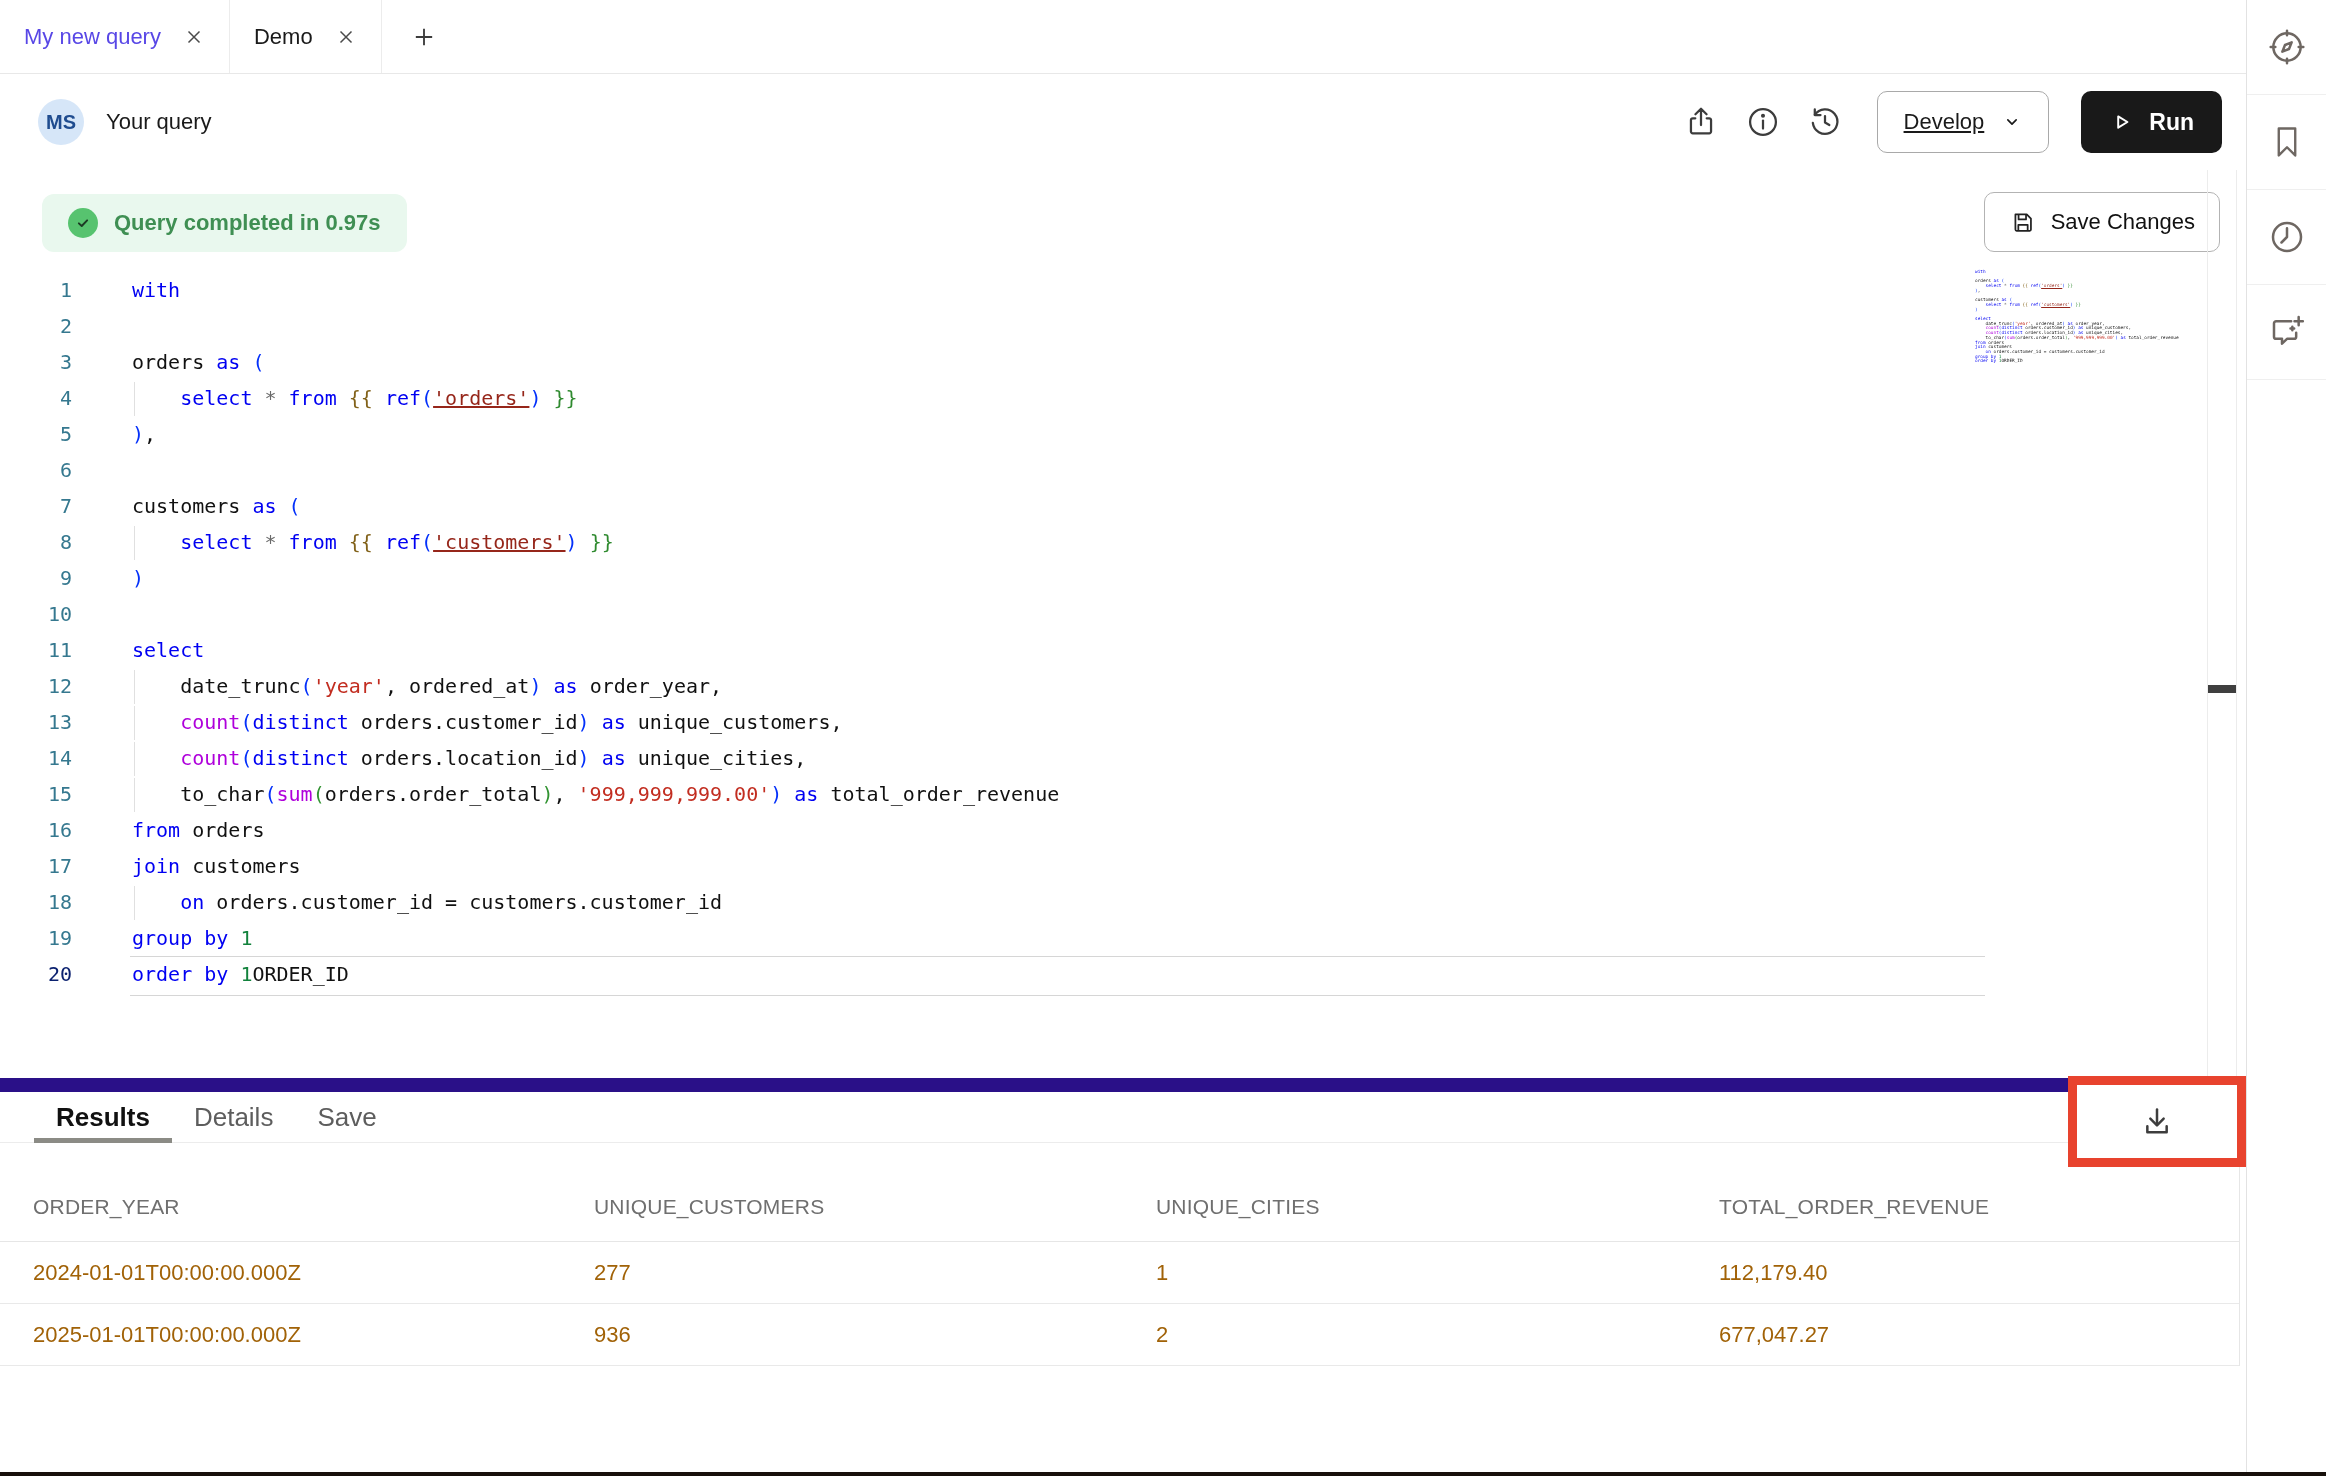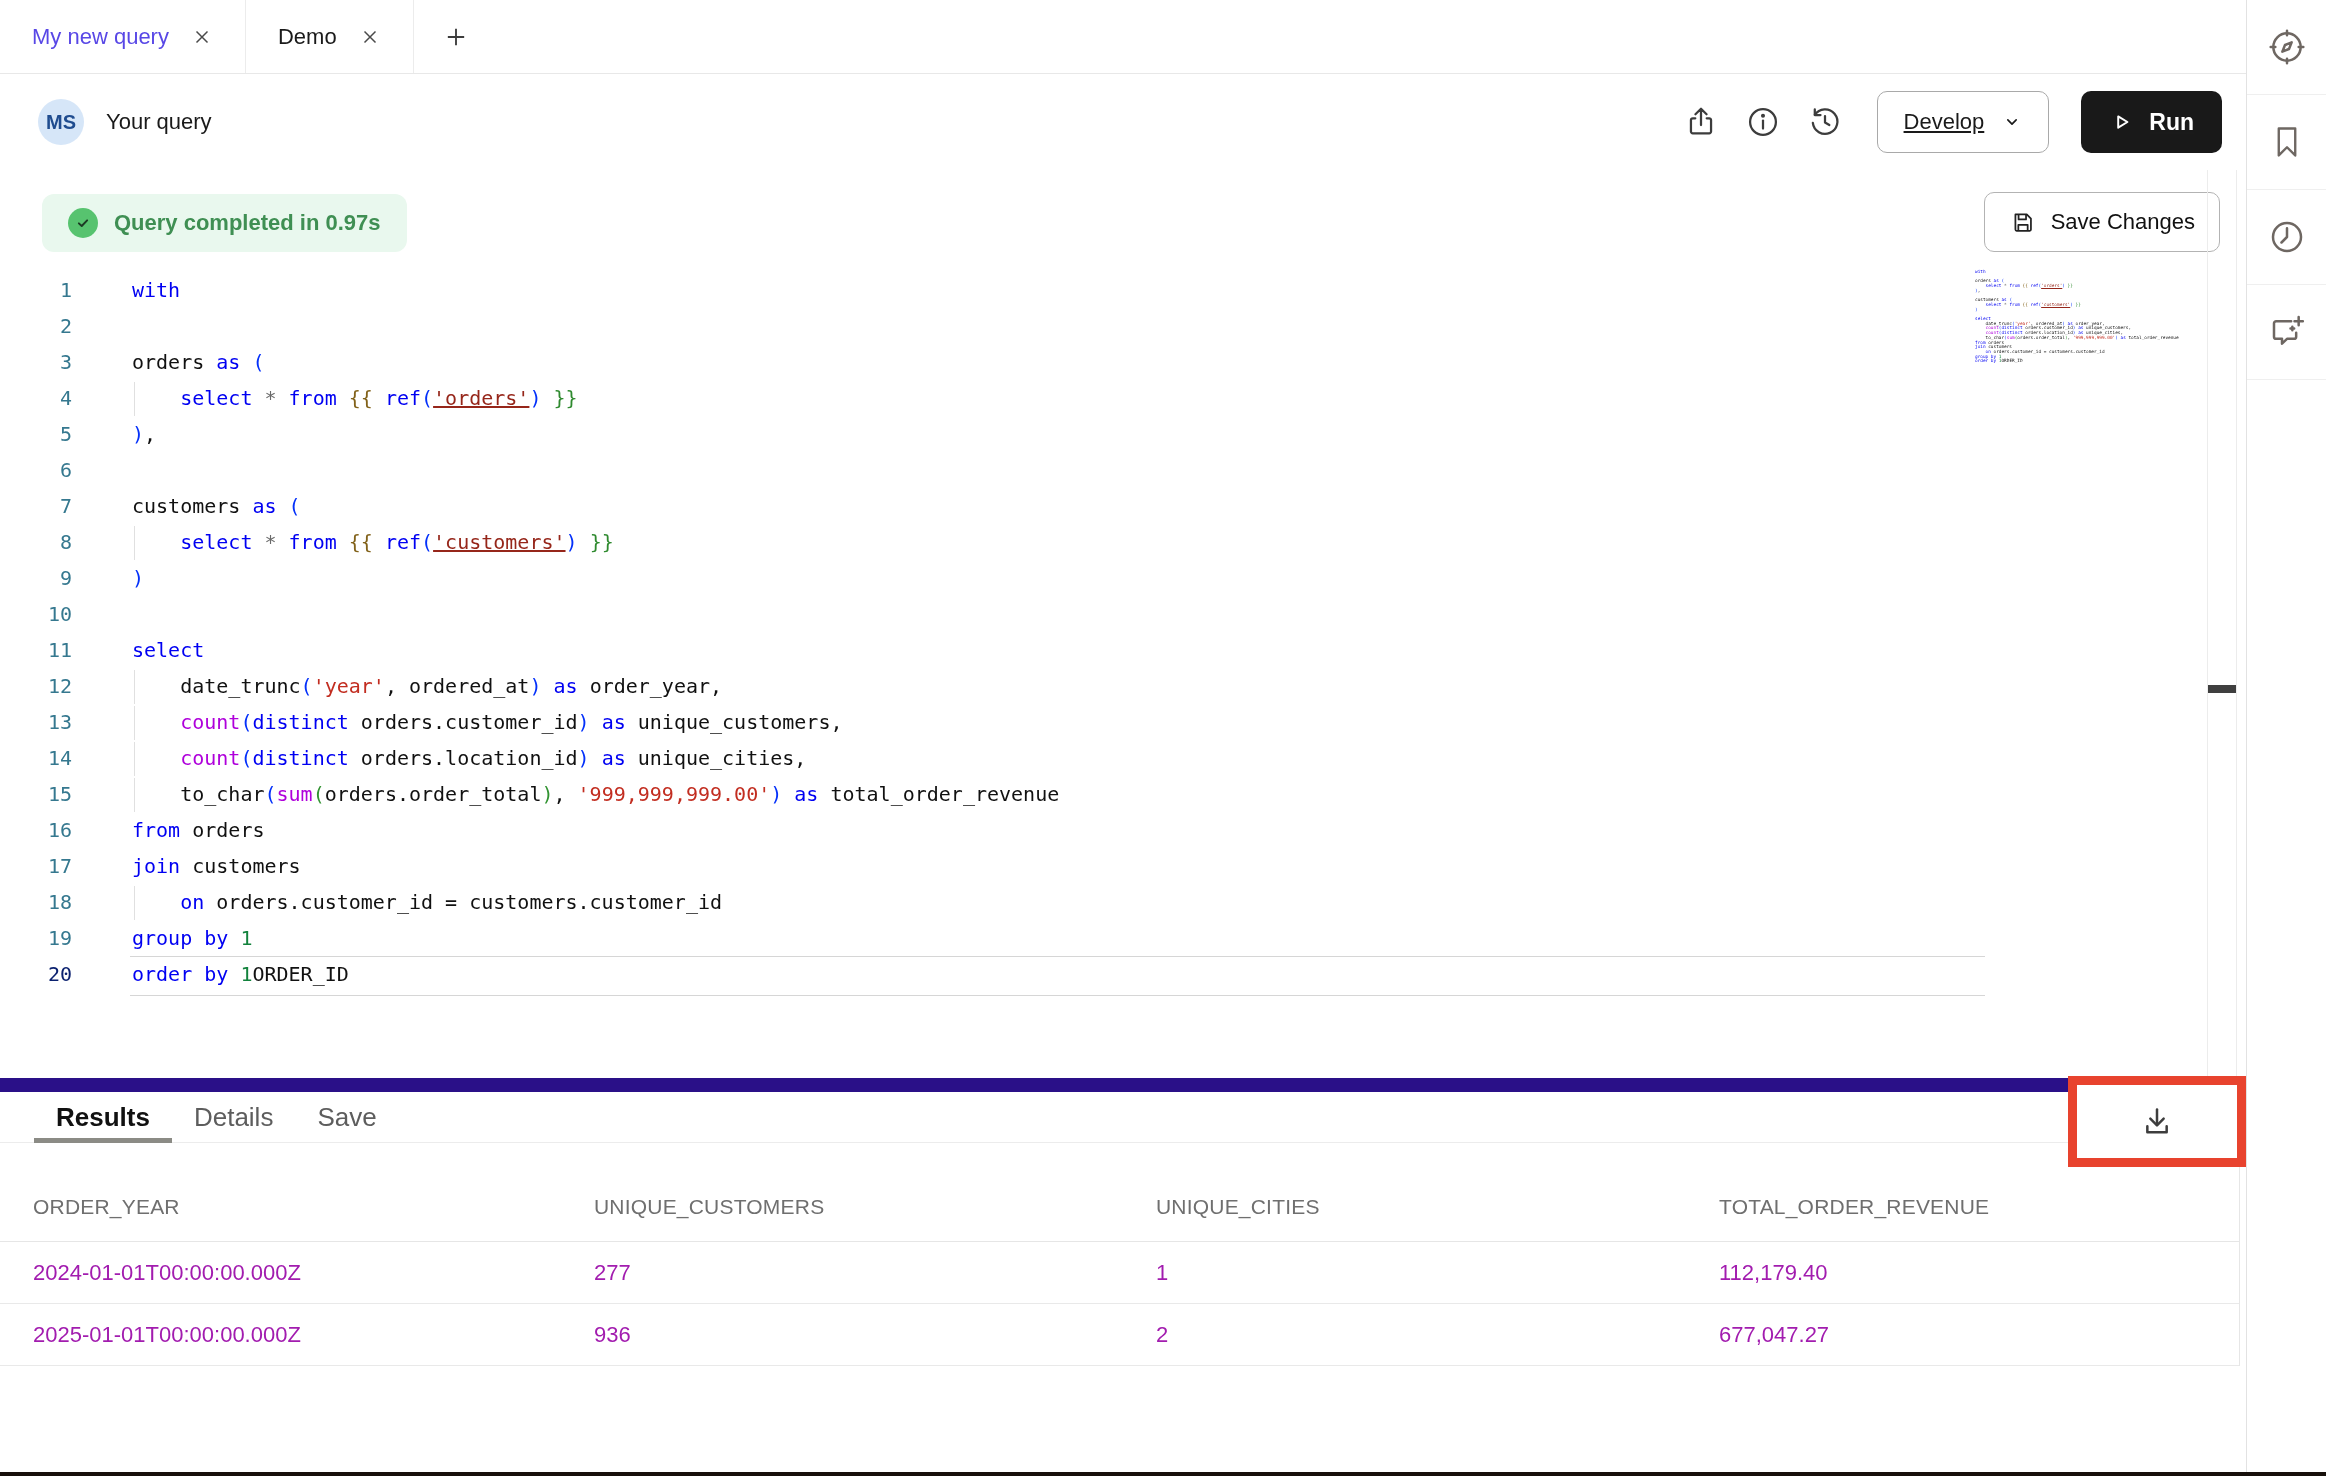--- a/index.html
+++ b/index.html
@@ -2,21 +2,21 @@
 <html><head>
 <meta charset="utf-8">
 <style>
   * { margin:0; padding:0; box-sizing:border-box; }
   html,body { width:2326px; height:1476px; background:#fff; font-family:"Liberation Sans", sans-serif; color:#1a1a1a; }
   .app { width:2326px; height:1476px; display:flex; border-bottom:4px solid #17100b; overflow:hidden; background:#fff; }
   .main { width:2246px; position:relative; display:flex; flex-direction:column; }
 
   
   .tabbar { height:74px; display:flex; align-items:stretch; border-bottom:1px solid #e8e8e8; flex:0 0 auto; }
-  .tab { display:flex; align-items:center; gap:22px; padding:0 32px; border-right:1px solid #ececec; font-size:22px; color:#1a1a1a; cursor:pointer;text-align:center; }
+  .tab { display:flex; align-items:center; gap:22px; padding:0 24px; border-right:1px solid #ececec; font-size:22px; color:#1a1a1a; cursor:pointer;text-align:center; }
   .tab.active .tab-label { color:#5847e6; }
   .tab-plus { display:flex; align-items:center; padding:0 28px; cursor:pointer; }
 
   
   .querybar { height:96px; display:flex; align-items:center; padding:0 24px 0 38px; gap:22px; flex:0 0 auto; }
   .avatar { width:46px; height:46px; border-radius:50%; background:#d6e6f8; color:#1f4c8f; font-weight:700; font-size:20px; display:flex; align-items:center; justify-content:center; flex:0 0 auto; }
   .qtitle { font-size:22px; }
   .qactions { margin-left:auto; display:flex; align-items:center; gap:14px;text-decoration:underline; }
   .icon-btn { width:48px; height:48px; border:none; background:none; display:flex; align-items:center; justify-content:center; cursor:pointer; }
   .btn { display:flex; align-items:center; border-radius:10px; cursor:pointer; font-family:"Liberation Sans", sans-serif; }
@@ -51,21 +51,21 @@
   .purple-divider { height:14px; background:#2a1088; flex:0 0 auto; }
   .results { height:380px; position:relative; flex:0 0 auto; }
   .rtabs { display:flex; padding-left:34px; height:51px; border-bottom:1px solid #ececec; }
   .rtab { padding:0 22px; display:flex; align-items:center; font-size:26px; color:#5d5d5d; cursor:pointer; position:relative; }
   .rtab.active { color:#111; font-weight:700; }
   .rtab.active::after { content:""; position:absolute; left:0; right:0; bottom:-1px; height:5px; background:#8b8b85; }
   .rtable { border-right:1px solid #e6e6e6; margin-right:6px; }
   .grid { display:grid; grid-template-columns:561px 562px 563px 1fr; padding-left:33px; }
   .thead { height:99px; align-items:end; border-bottom:1px solid #e6e6e6; }
   .thead .cell { color:#6f6f6f; font-size:21px; padding-bottom:22px; letter-spacing:0.2px; }
-  .trow { height:62px; align-items:center; border-bottom:1px solid #e9e9e9; font-size:22px; color:#a21caf; }
+  .trow { height:62px; align-items:center; border-bottom:1px solid #e9e9e9; font-size:22px; color:#a16207; }
 
   .dl-highlight { position:absolute; top:1076px; right:0; width:178px; height:91px; border:9px solid #e8432e; background:#fff; display:flex; align-items:center; justify-content:center; z-index:5; }
   .dl-btn { border:none; background:none; cursor:pointer; display:flex; align-items:center; justify-content:center; width:100%; height:100%; }
 
   
   .sidebar { width:80px; border-left:1px solid #e2e2e2; display:flex; flex-direction:column; background:#fff; }
   .side-btn { height:95px; display:flex; align-items:center; justify-content:center; border-bottom:1px solid #efefef; background:none; border-left:none; border-right:none; border-top:none; cursor:pointer; }
 
   svg { display:block; }
 </style>

